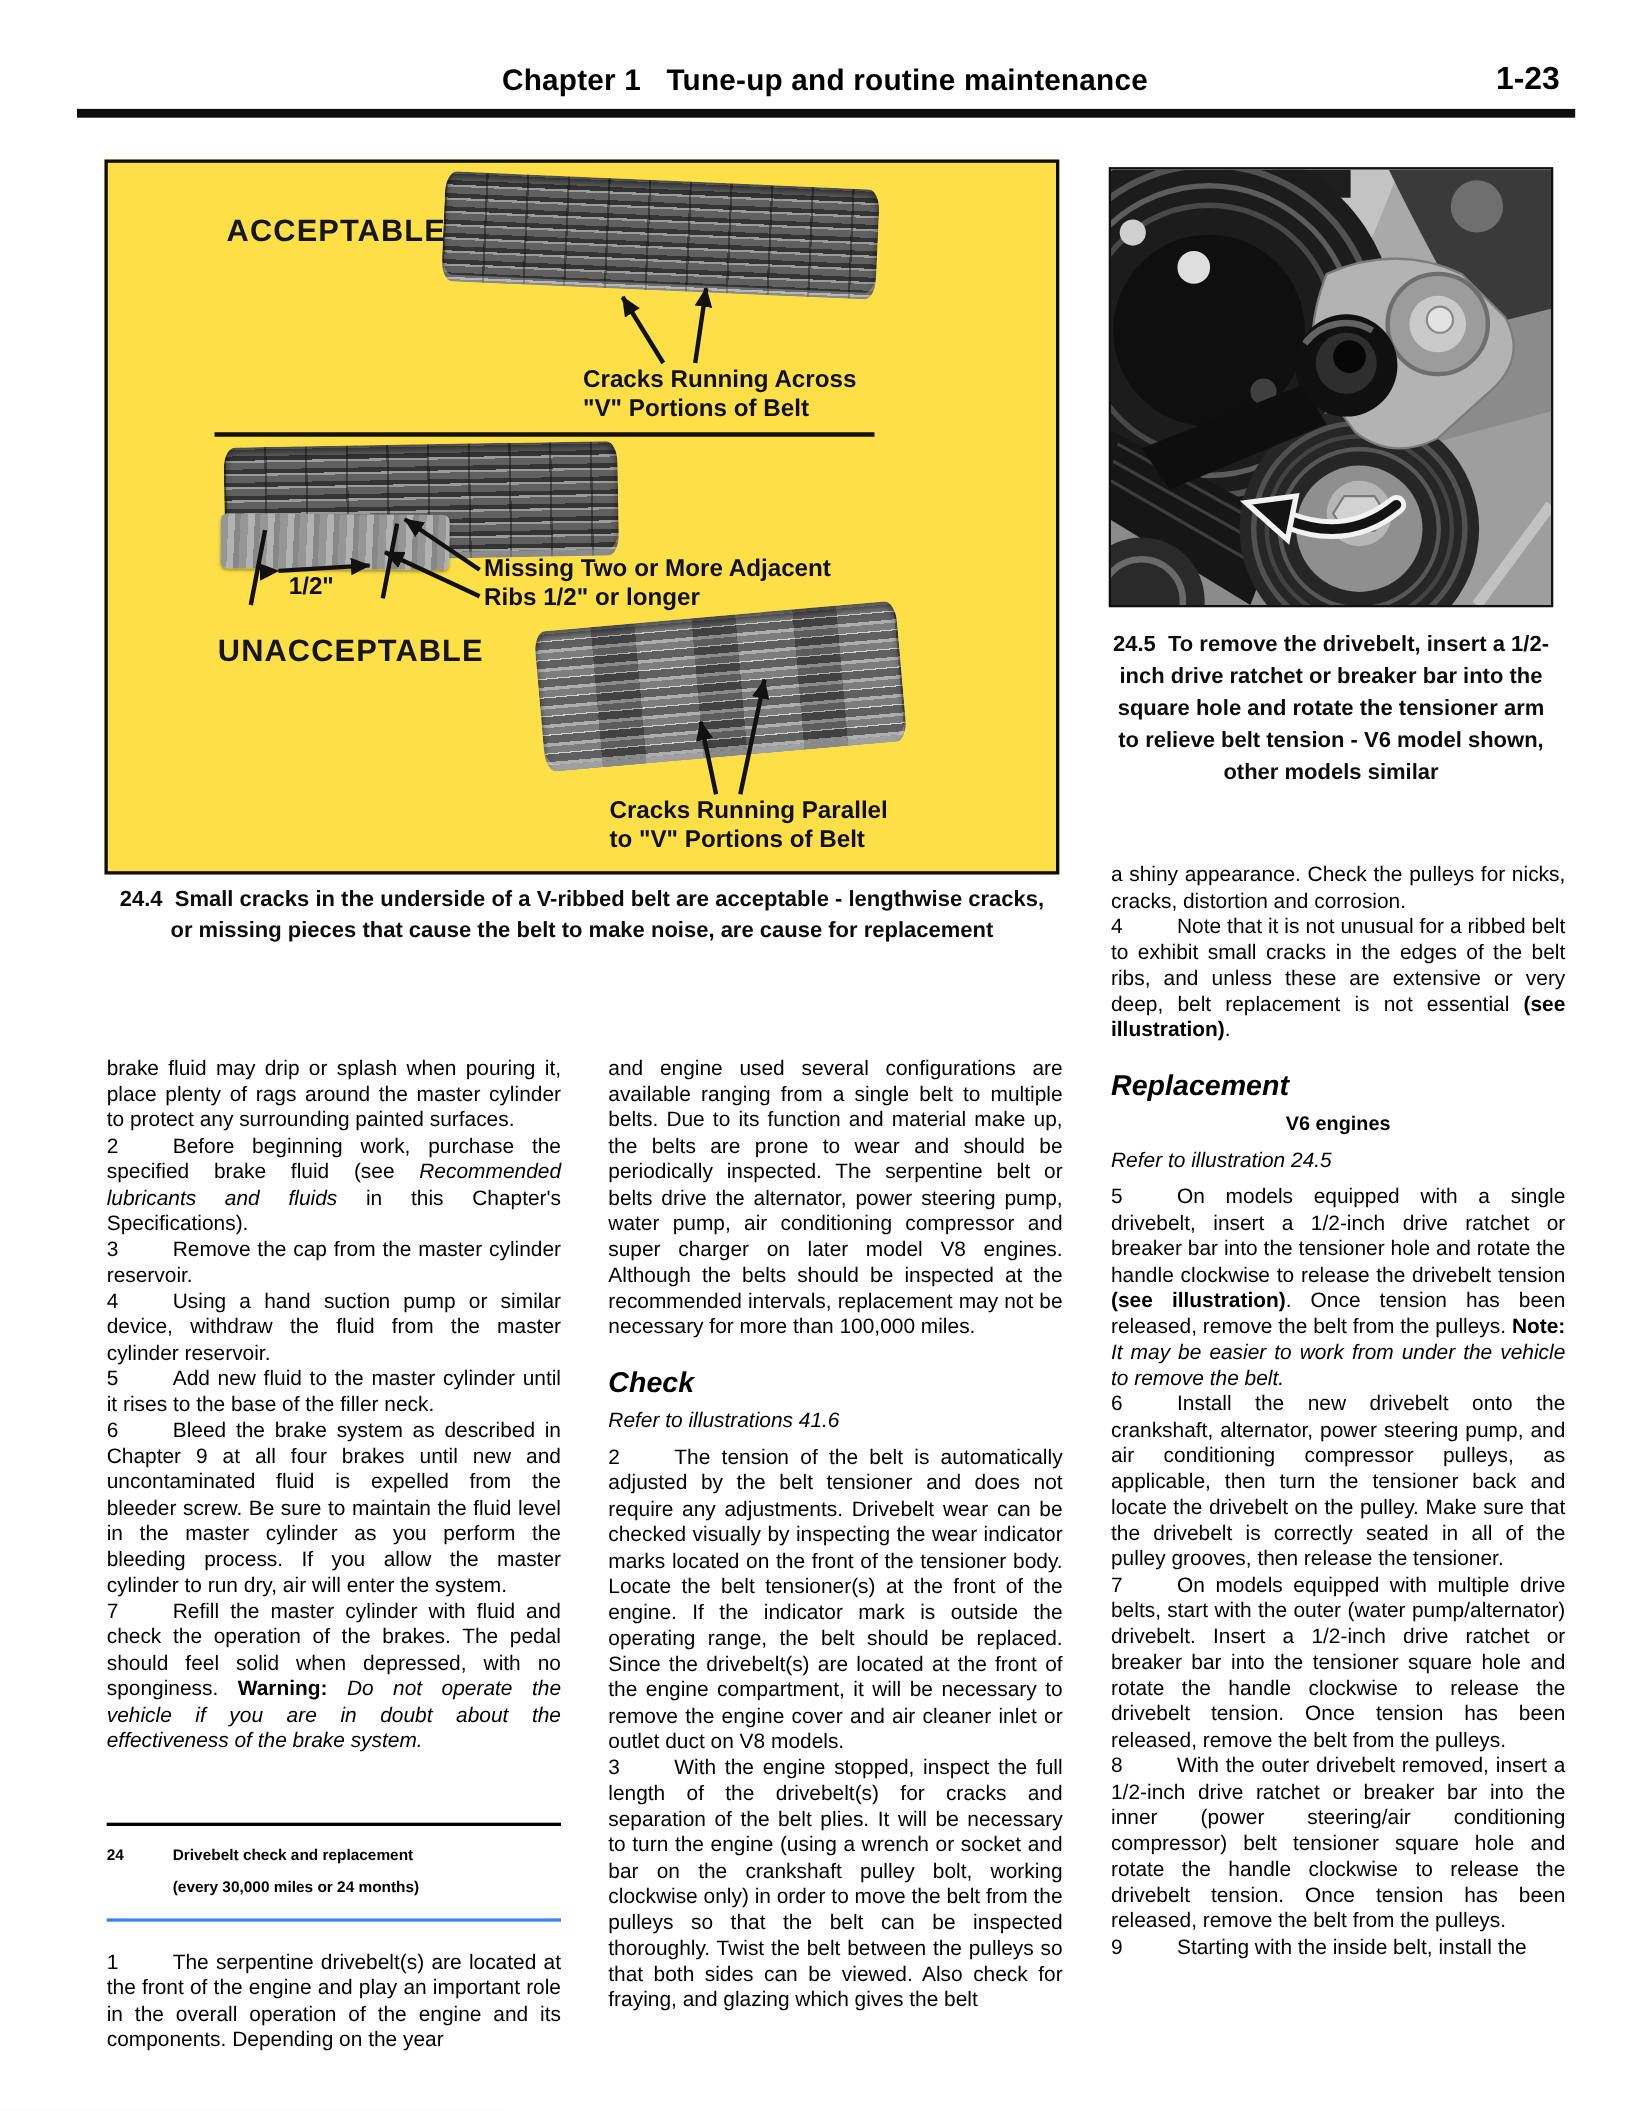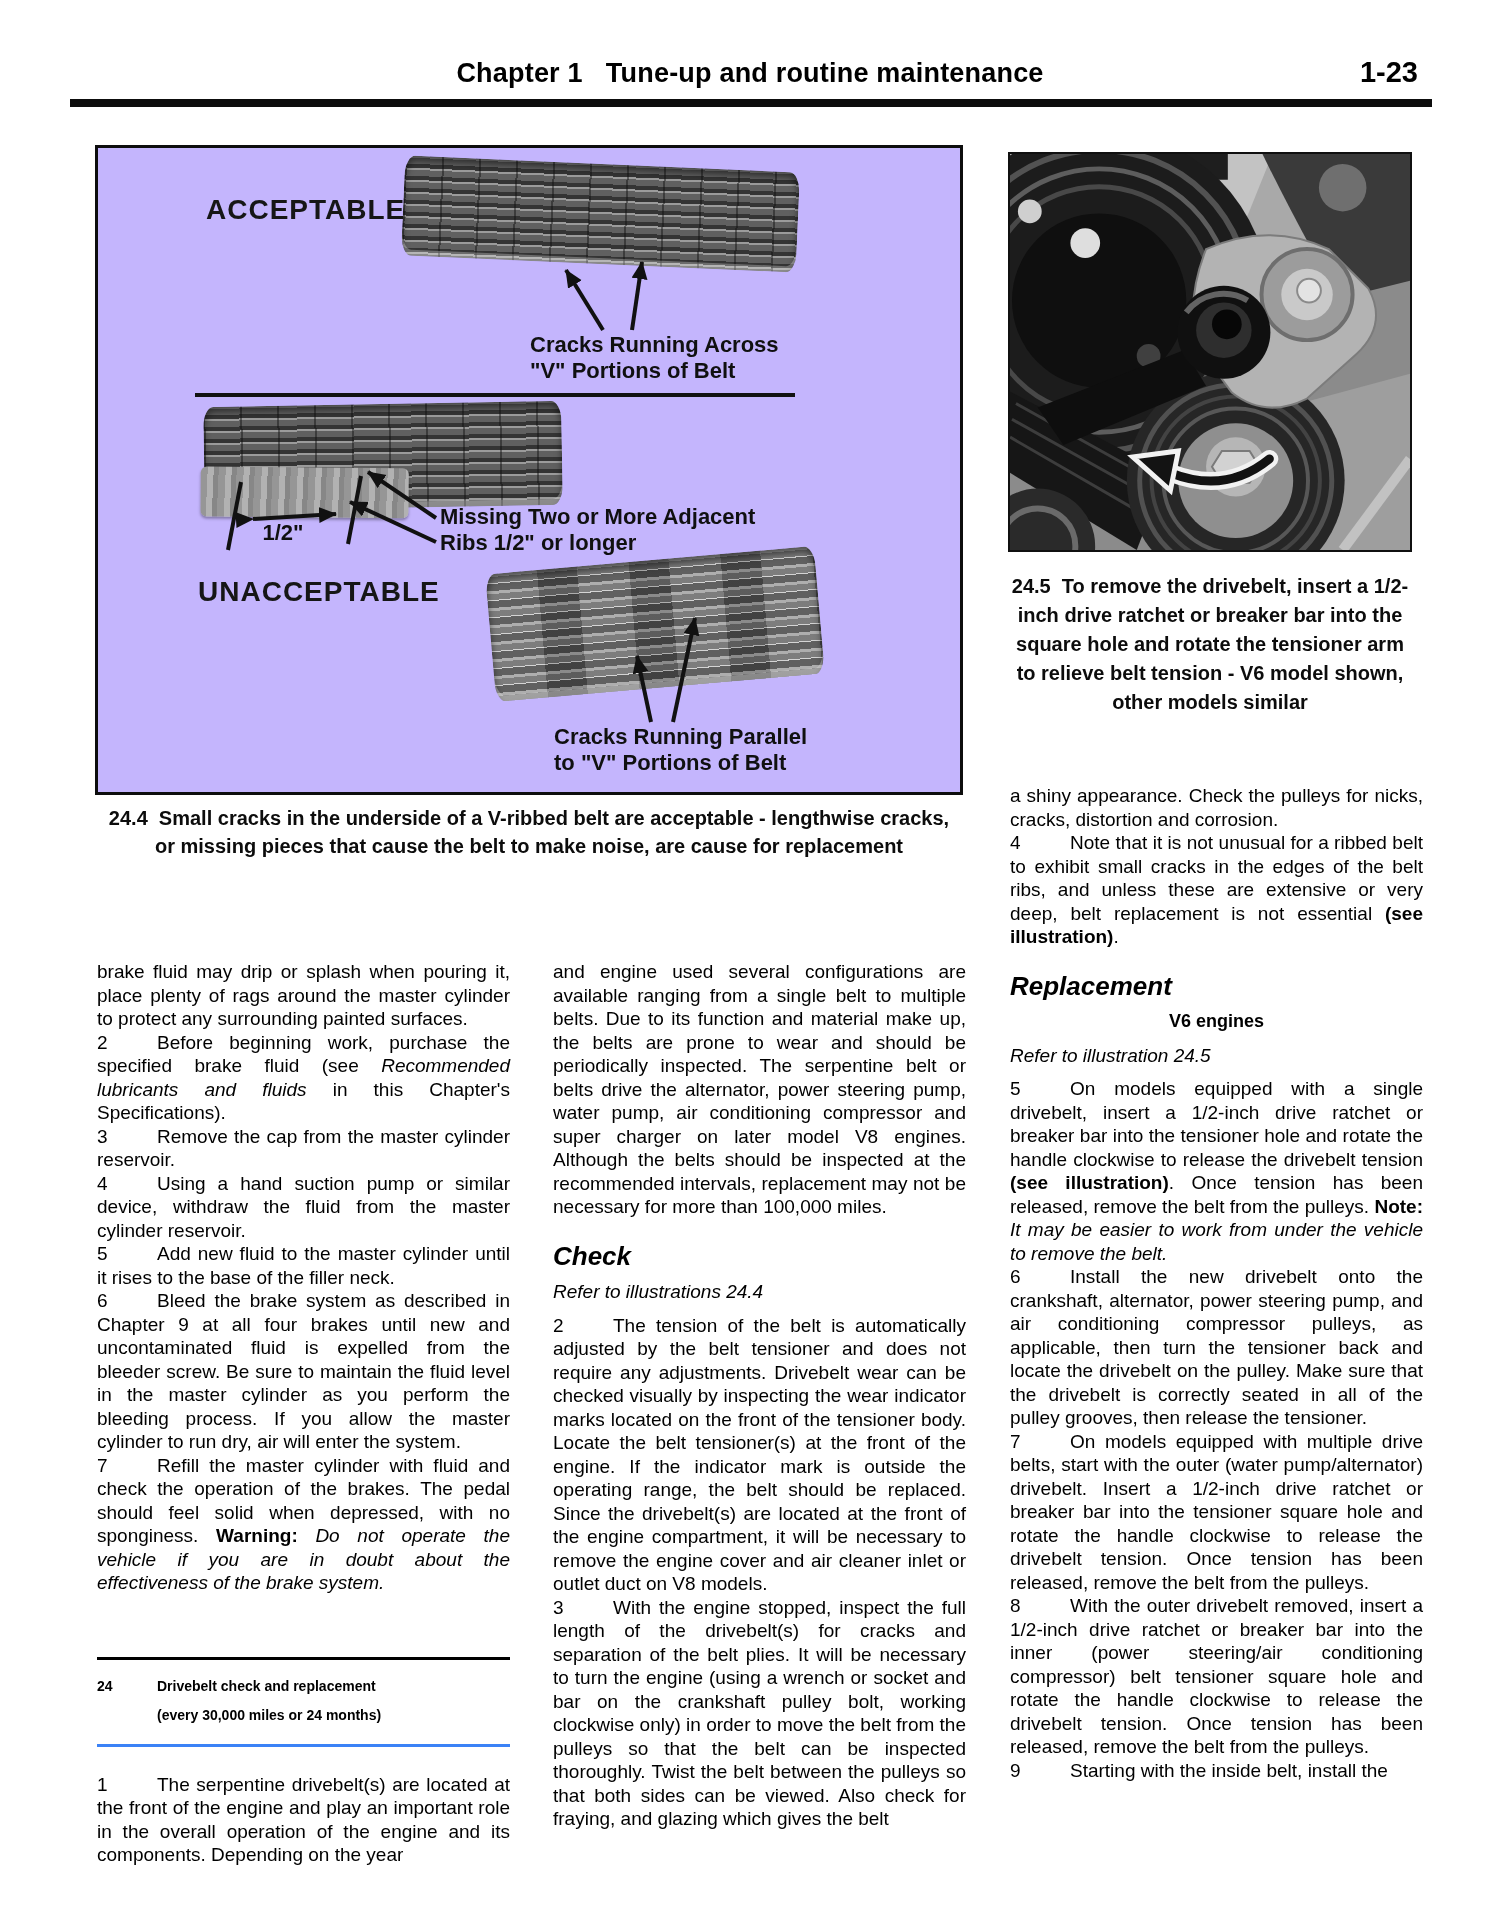--- a/index.html
+++ b/index.html
@@ -11,21 +11,21 @@
     overflow:hidden;
   }
   
   .header-title { position:absolute; left:0; top:58px; width:100%; text-align:center;
     font-weight:bold; font-size:27px; letter-spacing:.2px; }
   .page-num { position:absolute; right:82px; top:56px; font-weight:bold; font-size:29px; }
   .header-rule { position:absolute; left:70px; top:99px; width:1362px; height:8px; background:#0d0d0d; }
 
   
   .figbox { position:absolute; left:95px; top:145px; width:868px; height:650px;
-    border:3px solid #0d0d0d; background:#c4b5fd; }
+    border:3px solid #0d0d0d; background:#fde047; }
   .figsvg { position:absolute; left:0; top:0; width:100%; height:100%; }
   .fig-label { position:absolute; font-weight:bold; font-size:28px; letter-spacing:1px; color:#161616; }
   .lbl-acceptable { left:108px; top:46px; }
   .lbl-unacceptable { left:100px; top:428px; }
   .figann { position:absolute; font-weight:bold; font-size:22px; line-height:26px;
     white-space:pre-line; color:#101010; }
   .ann-across { left:432px; top:184px; }
   .ann-missing { left:342px; top:356px; }
   .ann-parallel { left:456px; top:576px; }
   .ann-half { left:138px; top:372px; width:94px; text-align:center; white-space:nowrap; }
@@ -220,21 +220,21 @@
       <div class="section-box">
         <span class="sec-num">24</span>
         <div class="sec-title">Drivebelt check and replacement
 (every 30,000 miles or 24 months)</div>
       </div>
       <p class="para"><span class="pnum">1</span><span>The serpentine drivebelt(s) are located at the front of the engine and play an important role in the overall operation of the engine and its components. Depending on the year</span></p>
     </div>
   <div class="col col-mid">
       <p class="para"><span>and engine used several configurations are available ranging from a single belt to multiple belts. Due to its function and material make up, the belts are prone to wear and should be periodically inspected. The serpentine belt or belts drive the alternator, power steering pump, water pump, air conditioning compressor and super charger on later model V8 engines. Although the belts should be inspected at the recommended intervals, replacement may not be necessary for more than 100,000 miles.</span></p>
       <div class="h1">Check</div>
-      <div class="refer">Refer to illustrations 24.4</div>
+      <div class="refer">Refer to illustrations 41.6</div>
       <p class="para"><span class="pnum">2</span><span>The tension of the belt is automatically adjusted by the belt tensioner and does not require any adjustments. Drivebelt wear can be checked visually by inspecting the wear indicator marks located on the front of the tensioner body. Locate the belt tensioner(s) at the front of the engine. If the indicator mark is outside the operating range, the belt should be replaced. Since the drivebelt(s) are located at the front of the engine compartment, it will be necessary to remove the engine cover and air cleaner inlet or outlet duct on V8 models.</span></p>
       <p class="para"><span class="pnum">3</span><span>With the engine stopped, inspect the full length of the drivebelt(s) for cracks and separation of the belt plies. It will be necessary to turn the engine (using a wrench or socket and bar on the crankshaft pulley bolt, working clockwise only) in order to move the belt from the pulleys so that the belt can be inspected thoroughly. Twist the belt between the pulleys so that both sides can be viewed. Also check for fraying, and glazing which gives the belt</span></p>
     </div>
   <div class="col col-right">
       <p class="para"><span>a shiny appearance. Check the pulleys for nicks, cracks, distortion and corrosion.</span></p>
       <p class="para"><span class="pnum">4</span><span>Note that it is not unusual for a ribbed belt to exhibit small cracks in the edges of the belt ribs, and unless these are extensive or very deep, belt replacement is not essential </span><span class="b">(see illustration)</span><span>.</span></p>
       <div class="h1">Replacement</div>
       <div class="h2">V6 engines</div>
       <div class="refer">Refer to illustration 24.5</div>
       <p class="para"><span class="pnum">5</span><span>On models equipped with a single drivebelt, insert a 1/2-inch drive ratchet or breaker bar into the tensioner hole and rotate the handle clockwise to release the drivebelt tension </span><span class="b">(see illustration)</span><span>. Once tension has been released, remove the belt from the pulleys. </span><span class="b">Note:</span><span class="i"> It may be easier to work from under the vehicle to remove the belt.</span></p>

